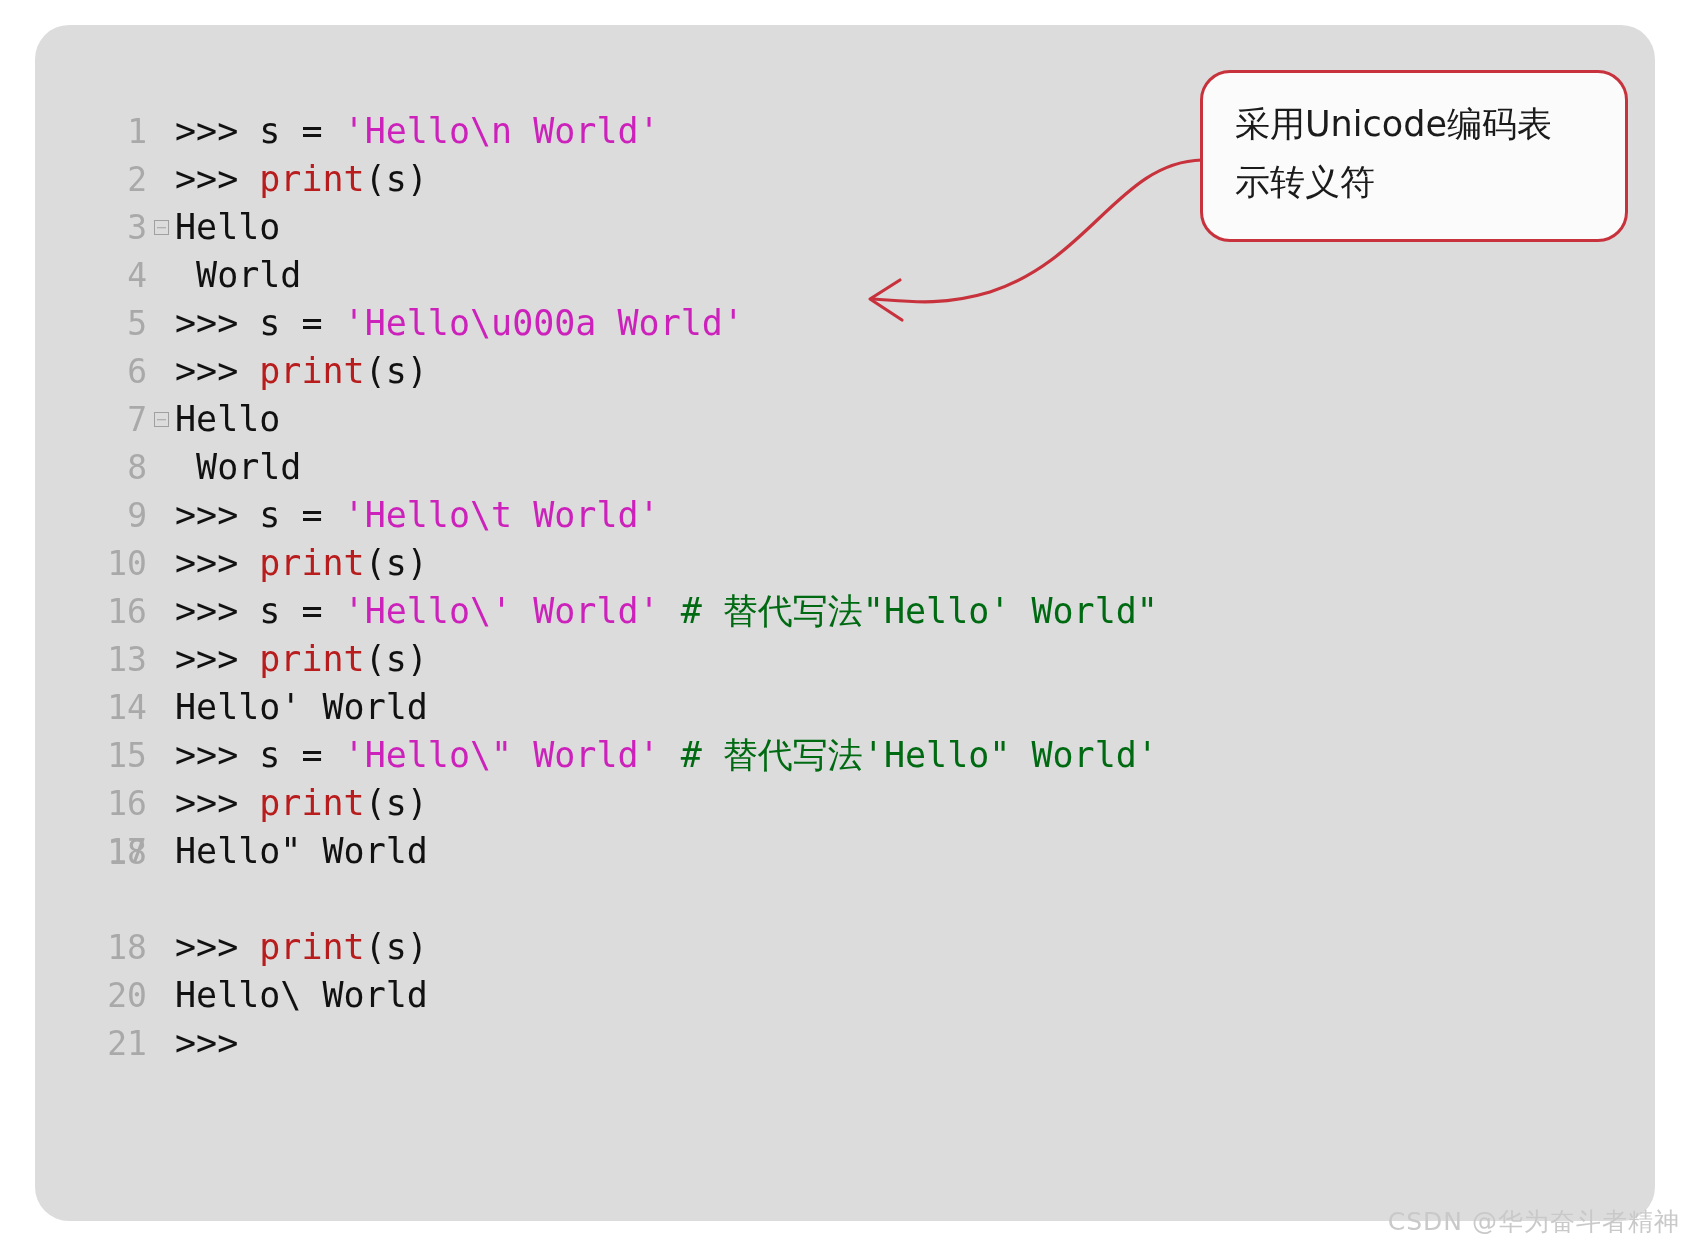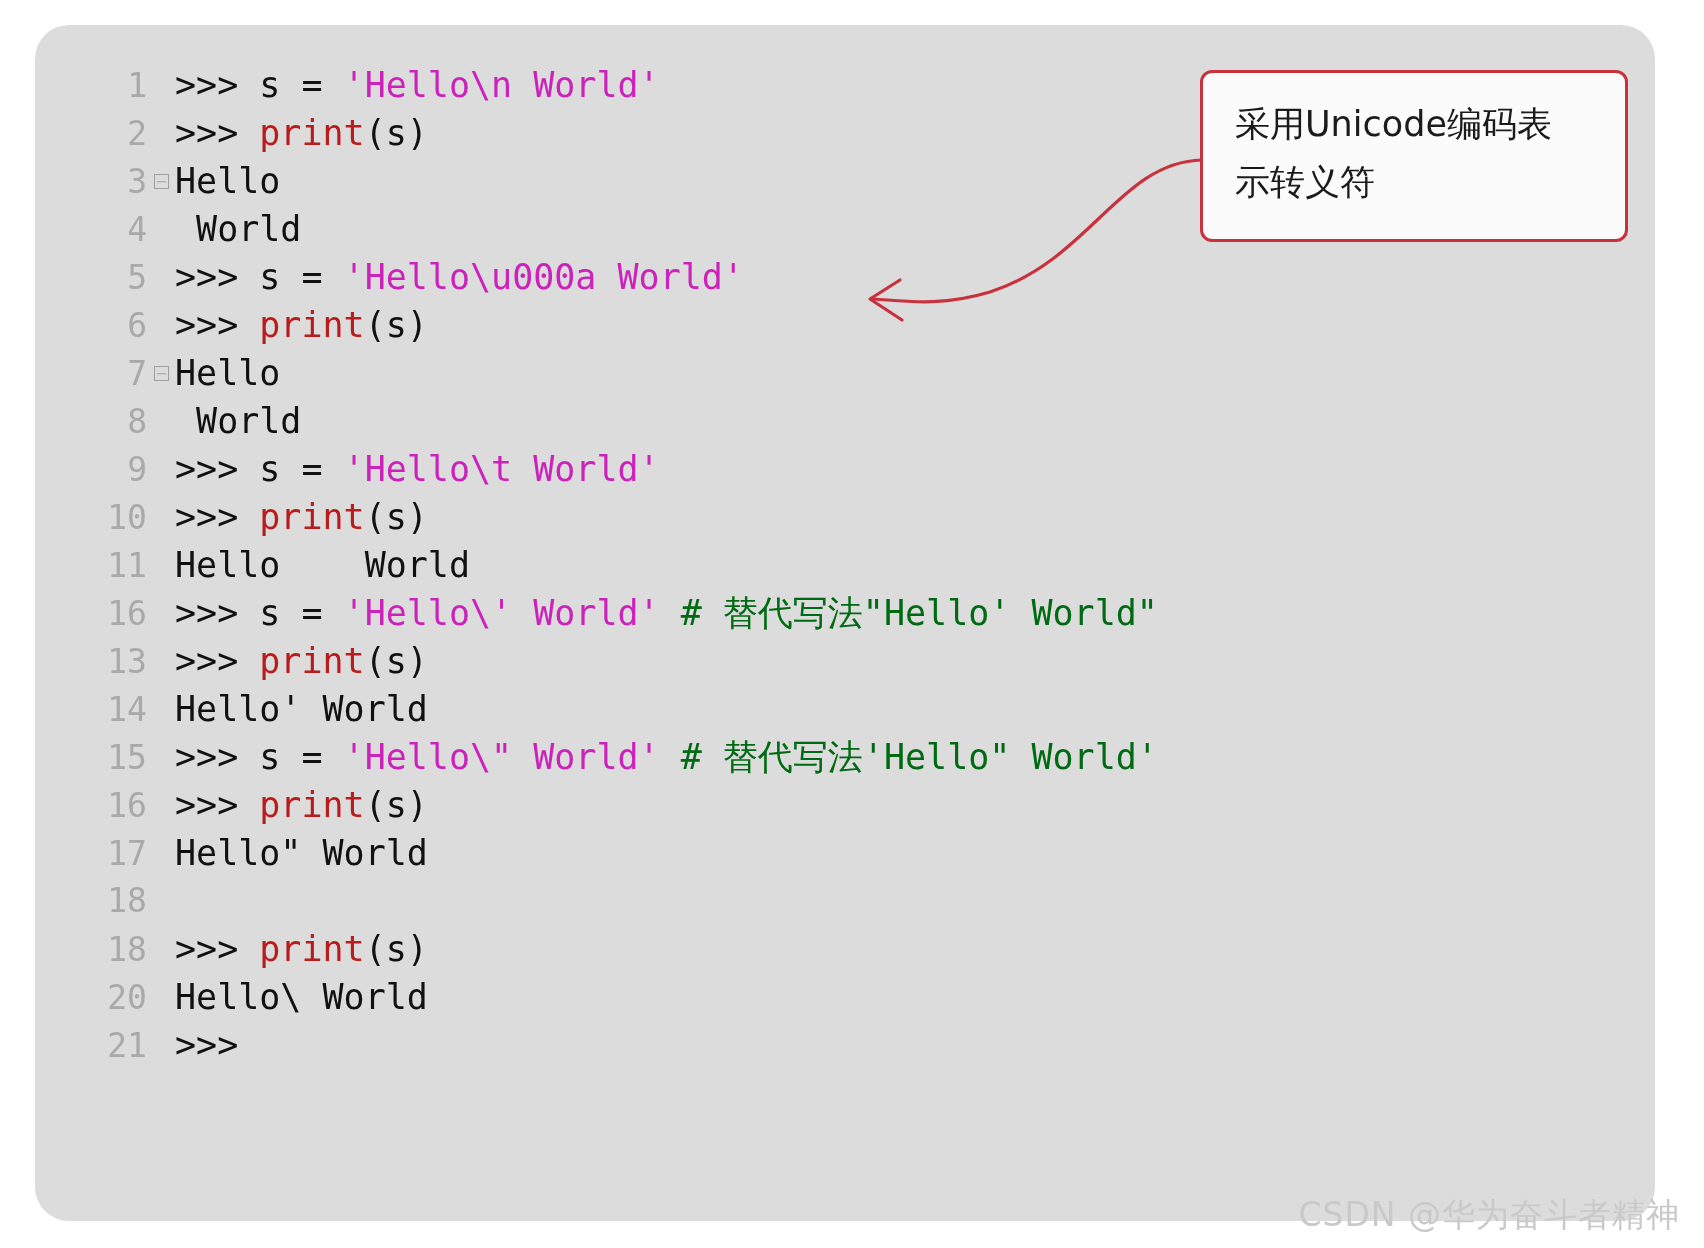--- a/index.html
+++ b/index.html
@@ -71,35 +71,35 @@
   .fold .box::after {
     content: "";
     position: absolute;
     left: 2px; right: 2px; top: 50%;
     height: 1.5px;
     background: #a0a0a0;
     transform: translateY(-50%);
   }
   .fold.empty { }
 
-  .code-text { flex: 0 0 auto; }
+  .code-text { flex: 0 0 auto; margin-top: 46px; }
 
   .t-plain  { color: #111111; }
   .t-str    { color: #cc22bb; }
   .t-kw     { color: #b91c1c; }
   .t-comment{ color: #006a13; }
 
   
   .callout {
     position: absolute;
     left: 1200px; top: 70px;
     width: 428px; height: 172px;
     background: #fbfbfb;
     border: 3px solid #c8323c;
-    border-radius: 12px;
+    border-radius: 30px;
     padding: 22px 26px 0 32px;
   }
   .callout-line {
     font-family: "DejaVu Sans", sans-serif;
     font-size: 35px;
     line-height: 58px;
     color: #1b1b1b;
     white-space: nowrap;
   }
 
@@ -109,21 +109,21 @@
     width: 430px; height: 200px;
     overflow: visible;
     pointer-events: none;
   }
 
   
   .watermark {
     position: absolute;
     right: 24px; bottom: 10px;
     font-family: "DejaVu Sans", sans-serif;
-    font-size: 33px;
+    font-size: 25px;
     color: #c9c9c9;
     letter-spacing: 1px;
     white-space: nowrap;
   }
 </style>
 </head>
 <body>
 
 <div id="root">
 
@@ -132,21 +132,20 @@
         <div class="code-line"><span class="ln">1</span><span class="fold empty"></span><span class="code-text"><span class="t-plain">&gt;&gt;&gt; s = </span><span class="t-str">'Hello\n World'</span></span></div>
         <div class="code-line"><span class="ln">2</span><span class="fold empty"></span><span class="code-text"><span class="t-plain">&gt;&gt;&gt; </span><span class="t-kw">print</span><span class="t-plain">(s)</span></span></div>
         <div class="code-line"><span class="ln">3</span><span class="fold"><span class="box"></span></span><span class="code-text"><span class="t-plain">Hello</span></span></div>
         <div class="code-line"><span class="ln">4</span><span class="fold empty"></span><span class="code-text"><span class="t-plain"> World</span></span></div>
         <div class="code-line"><span class="ln">5</span><span class="fold empty"></span><span class="code-text"><span class="t-plain">&gt;&gt;&gt; s = </span><span class="t-str">'Hello\u000a World'</span></span></div>
         <div class="code-line"><span class="ln">6</span><span class="fold empty"></span><span class="code-text"><span class="t-plain">&gt;&gt;&gt; </span><span class="t-kw">print</span><span class="t-plain">(s)</span></span></div>
         <div class="code-line"><span class="ln">7</span><span class="fold"><span class="box"></span></span><span class="code-text"><span class="t-plain">Hello</span></span></div>
         <div class="code-line"><span class="ln">8</span><span class="fold empty"></span><span class="code-text"><span class="t-plain"> World</span></span></div>
         <div class="code-line"><span class="ln">9</span><span class="fold empty"></span><span class="code-text"><span class="t-plain">&gt;&gt;&gt; s = </span><span class="t-str">'Hello\t World'</span></span></div>
         <div class="code-line"><span class="ln">10</span><span class="fold empty"></span><span class="code-text"><span class="t-plain">&gt;&gt;&gt; </span><span class="t-kw">print</span><span class="t-plain">(s)</span></span></div>
-        <div class="code-line"><span class="ln">11</span><span class="fold empty"></span><span class="code-text"><span class="t-plain">Hello    World</span></span></div>
         <div class="code-line"><span class="ln">16</span><span class="fold empty"></span><span class="code-text"><span class="t-plain">&gt;&gt;&gt; s = </span><span class="t-str">'Hello\' World'</span><span class="t-comment"> # 替代写法"Hello' World"</span></span></div>
         <div class="code-line"><span class="ln">13</span><span class="fold empty"></span><span class="code-text"><span class="t-plain">&gt;&gt;&gt; </span><span class="t-kw">print</span><span class="t-plain">(s)</span></span></div>
         <div class="code-line"><span class="ln">14</span><span class="fold empty"></span><span class="code-text"><span class="t-plain">Hello' World</span></span></div>
         <div class="code-line"><span class="ln">15</span><span class="fold empty"></span><span class="code-text"><span class="t-plain">&gt;&gt;&gt; s = </span><span class="t-str">'Hello\" World'</span><span class="t-comment"> # 替代写法'Hello" World'</span></span></div>
         <div class="code-line"><span class="ln">16</span><span class="fold empty"></span><span class="code-text"><span class="t-plain">&gt;&gt;&gt; </span><span class="t-kw">print</span><span class="t-plain">(s)</span></span></div>
         <div class="code-line"><span class="ln">17</span><span class="fold empty"></span><span class="code-text"><span class="t-plain">Hello" World</span></span></div>
         <div class="code-line"><span class="ln">18</span><span class="fold empty"></span></div>
         <div class="code-line"><span class="ln">18</span><span class="fold empty"></span><span class="code-text"><span class="t-plain">&gt;&gt;&gt; </span><span class="t-kw">print</span><span class="t-plain">(s)</span></span></div>
         <div class="code-line"><span class="ln">20</span><span class="fold empty"></span><span class="code-text"><span class="t-plain">Hello\ World</span></span></div>
         <div class="code-line"><span class="ln">21</span><span class="fold empty"></span><span class="code-text"><span class="t-plain">&gt;&gt;&gt;</span></span></div>

